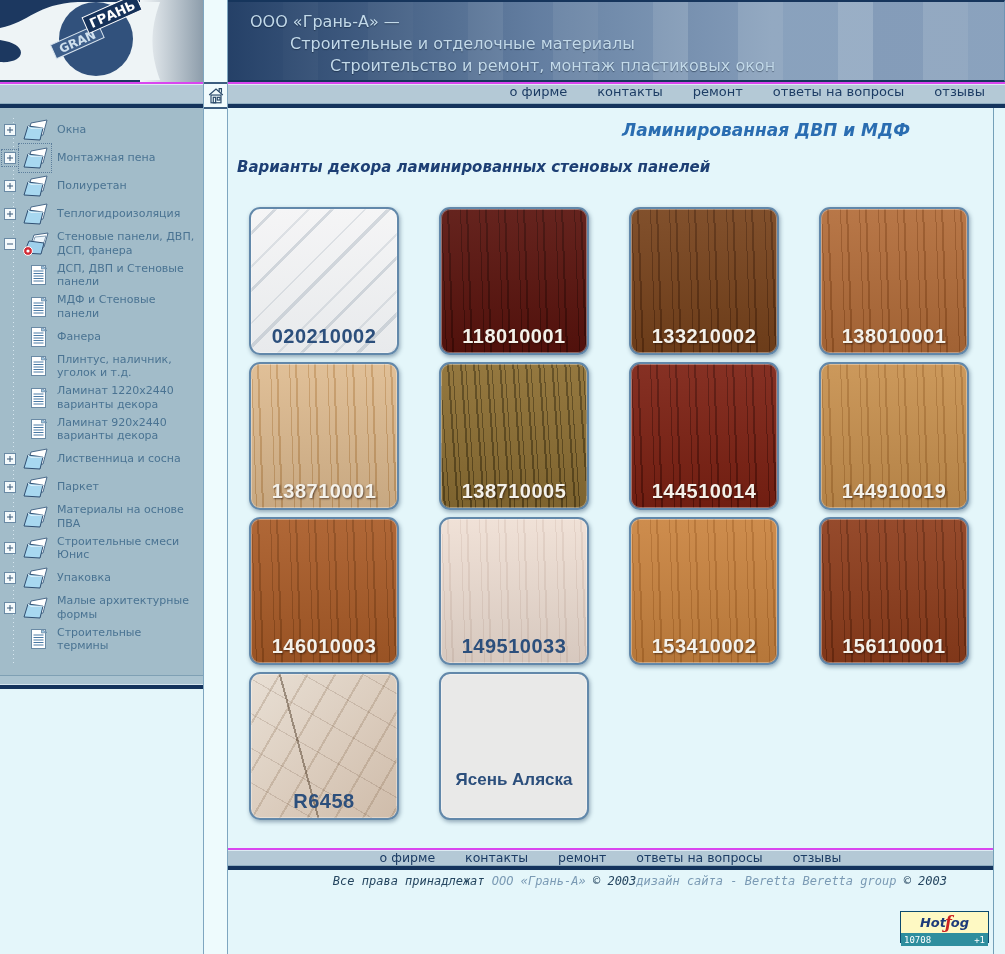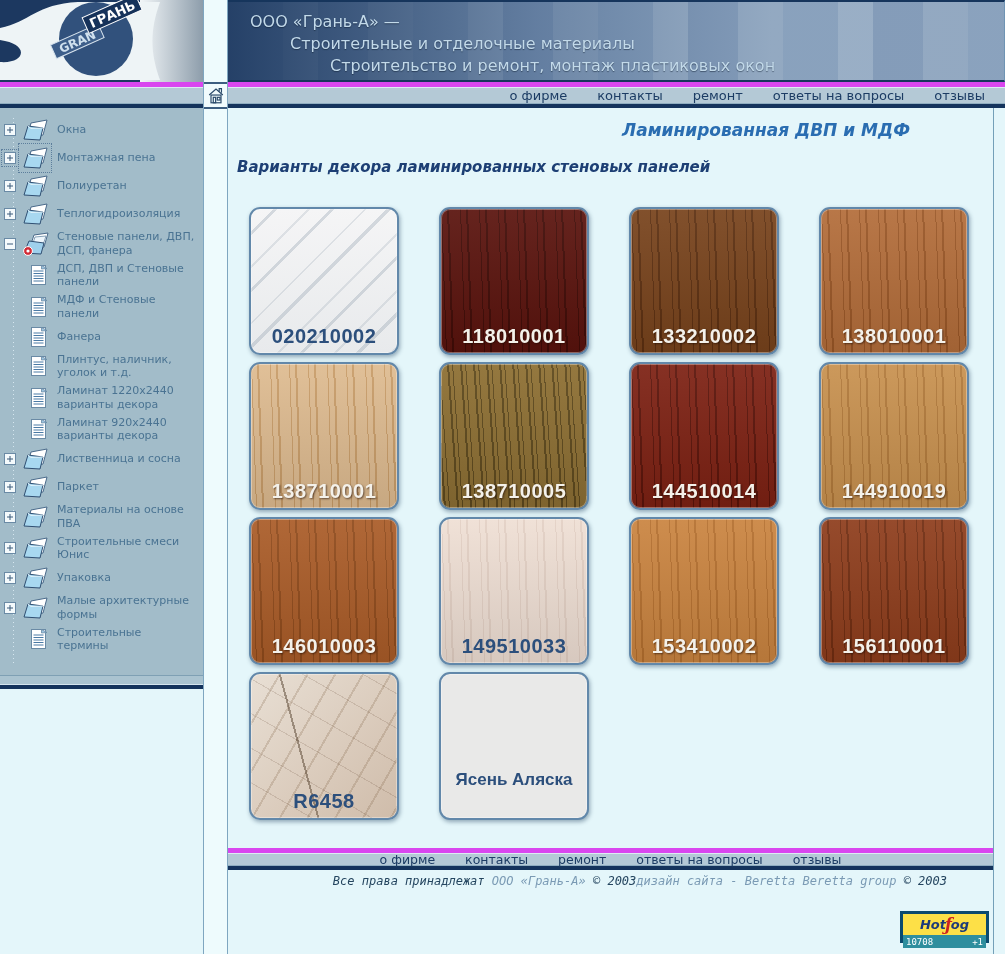--- a/index.html
+++ b/index.html
@@ -17,23 +17,23 @@
       repeating-linear-gradient(0deg, rgba(255,255,255,.06) 0 9px, rgba(20,40,70,.10) 9px 18px);
     background-color:#7e96b4; }
   .banner-text { position:absolute; left:0; top:0; width:100%; height:100%; color:#c3daea; font-size:16px; }
   .banner-line { position:absolute; white-space:nowrap; text-shadow:0 1px 1px rgba(10,25,45,.5); }
   .bl0 { left:22px; top:10px; }
   .bl1 { left:62px; top:32px; }
   .bl2 { left:102px; top:54px; }
 
   
   .navbar { position:absolute; background:#b4c9d6;
-    border-top:5px solid #d946ef; border-bottom:4px solid #14335c;
+    border-top:2px solid #d946ef; border-bottom:4px solid #14335c;
     box-shadow: inset 0 1px 0 #dcebf3, inset 0 -1px 0 #8fadc0;
-    display:flex; align-items:center; color:#1c3c64; }
+    display:flex; align-items:flex-start; color:#1c3c64; }
   .navbar-top { left:0; top:82px; width:1005px; height:26px; justify-content:flex-end; padding-right:20px; gap:30px; font-size:13px; }
   .navbar-bottom { left:228px; top:848px; width:765px; height:22px; justify-content:center; gap:30px; font-size:12.5px; }
   .nav-link { cursor:pointer; white-space:nowrap; }
 
   
   .gutter { position:absolute; left:203px; top:0; width:25px; height:954px; background:#eefbfd;
     border-left:1px solid #7fa6c0; border-right:1px solid #7fa6c0; z-index:5; }
   .home-box { position:absolute; left:0; top:82px; width:23px; height:27px; background:#f0fbfd;
     border-top:2px solid #3c5e80; border-bottom:2px solid #3c5e80;
     display:flex; align-items:center; justify-content:center; cursor:pointer; }
@@ -85,21 +85,21 @@
       repeating-linear-gradient(30deg, rgba(90,60,40,.16) 0 1px, transparent 1px 30px),
       linear-gradient(135deg,#e8dfd4,#dbccbd 55%,#cfbcaa); }
   .tex-plain { background: var(--c1); }
 
   
   .copyright { position:absolute; left:228px; top:874px; width:765px; padding:0 46px 0 40px;
     display:flex; justify-content:flex-end;
     font-family:"DejaVu Sans Mono", monospace; font-style:italic; font-size:12px; color:#24455f; }
   .muted { color:#7a9ab4; }
   .hotlog { position:absolute; left:900px; top:911px; width:89px; height:32px; cursor:pointer;
-    border:3px solid #0c4a6e; background:#fde047; }
+    border:1px solid #0c4a6e; background:#fef9c3; }
   .hotlog-brand { height:21px; display:flex; align-items:center; justify-content:center;
     font-weight:bold; font-style:italic; font-size:13px; color:#1c3a7a; letter-spacing:0; }
   .hotlog-brand .l { color:#cc2222; font-family:"DejaVu Serif", serif; font-size:16px; margin:0 -1px; }
   .hotlog-counter { height:13px; background:#2e8e9e; color:#fff; font-size:9px;
     display:flex; justify-content:space-between; align-items:center; padding:0 3px;
     font-family:"DejaVu Sans Mono", monospace; font-style:normal; }
 </style>
 </head>
 <body>
 

